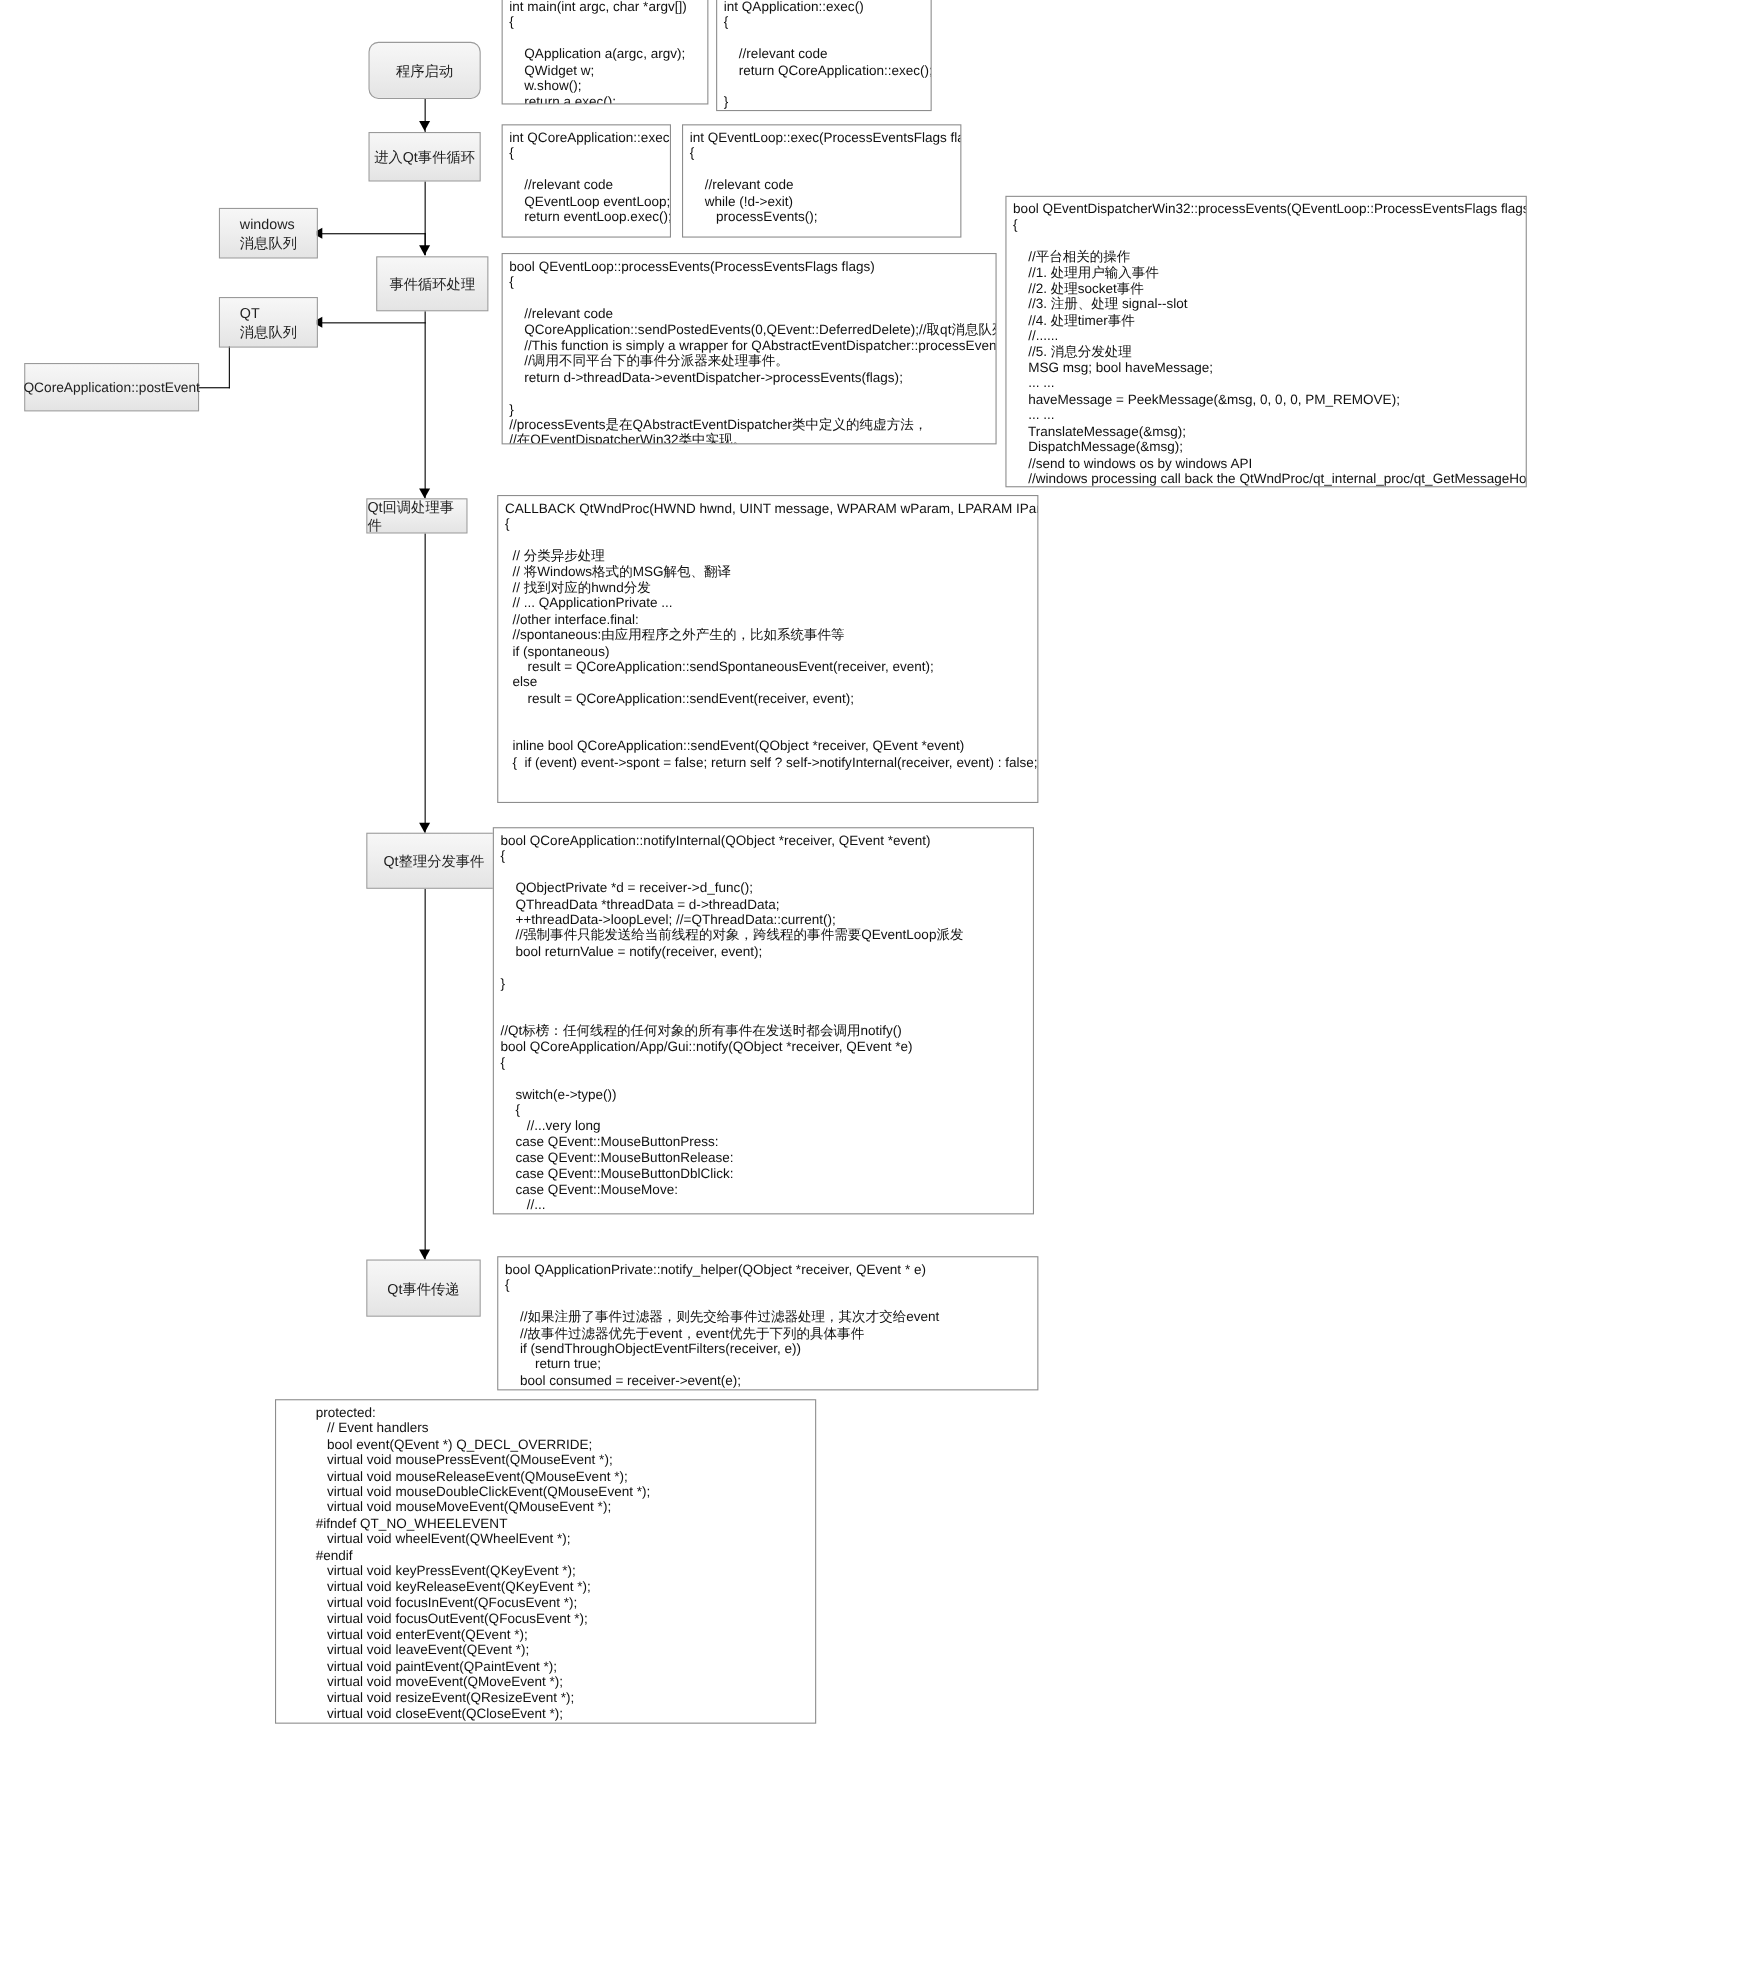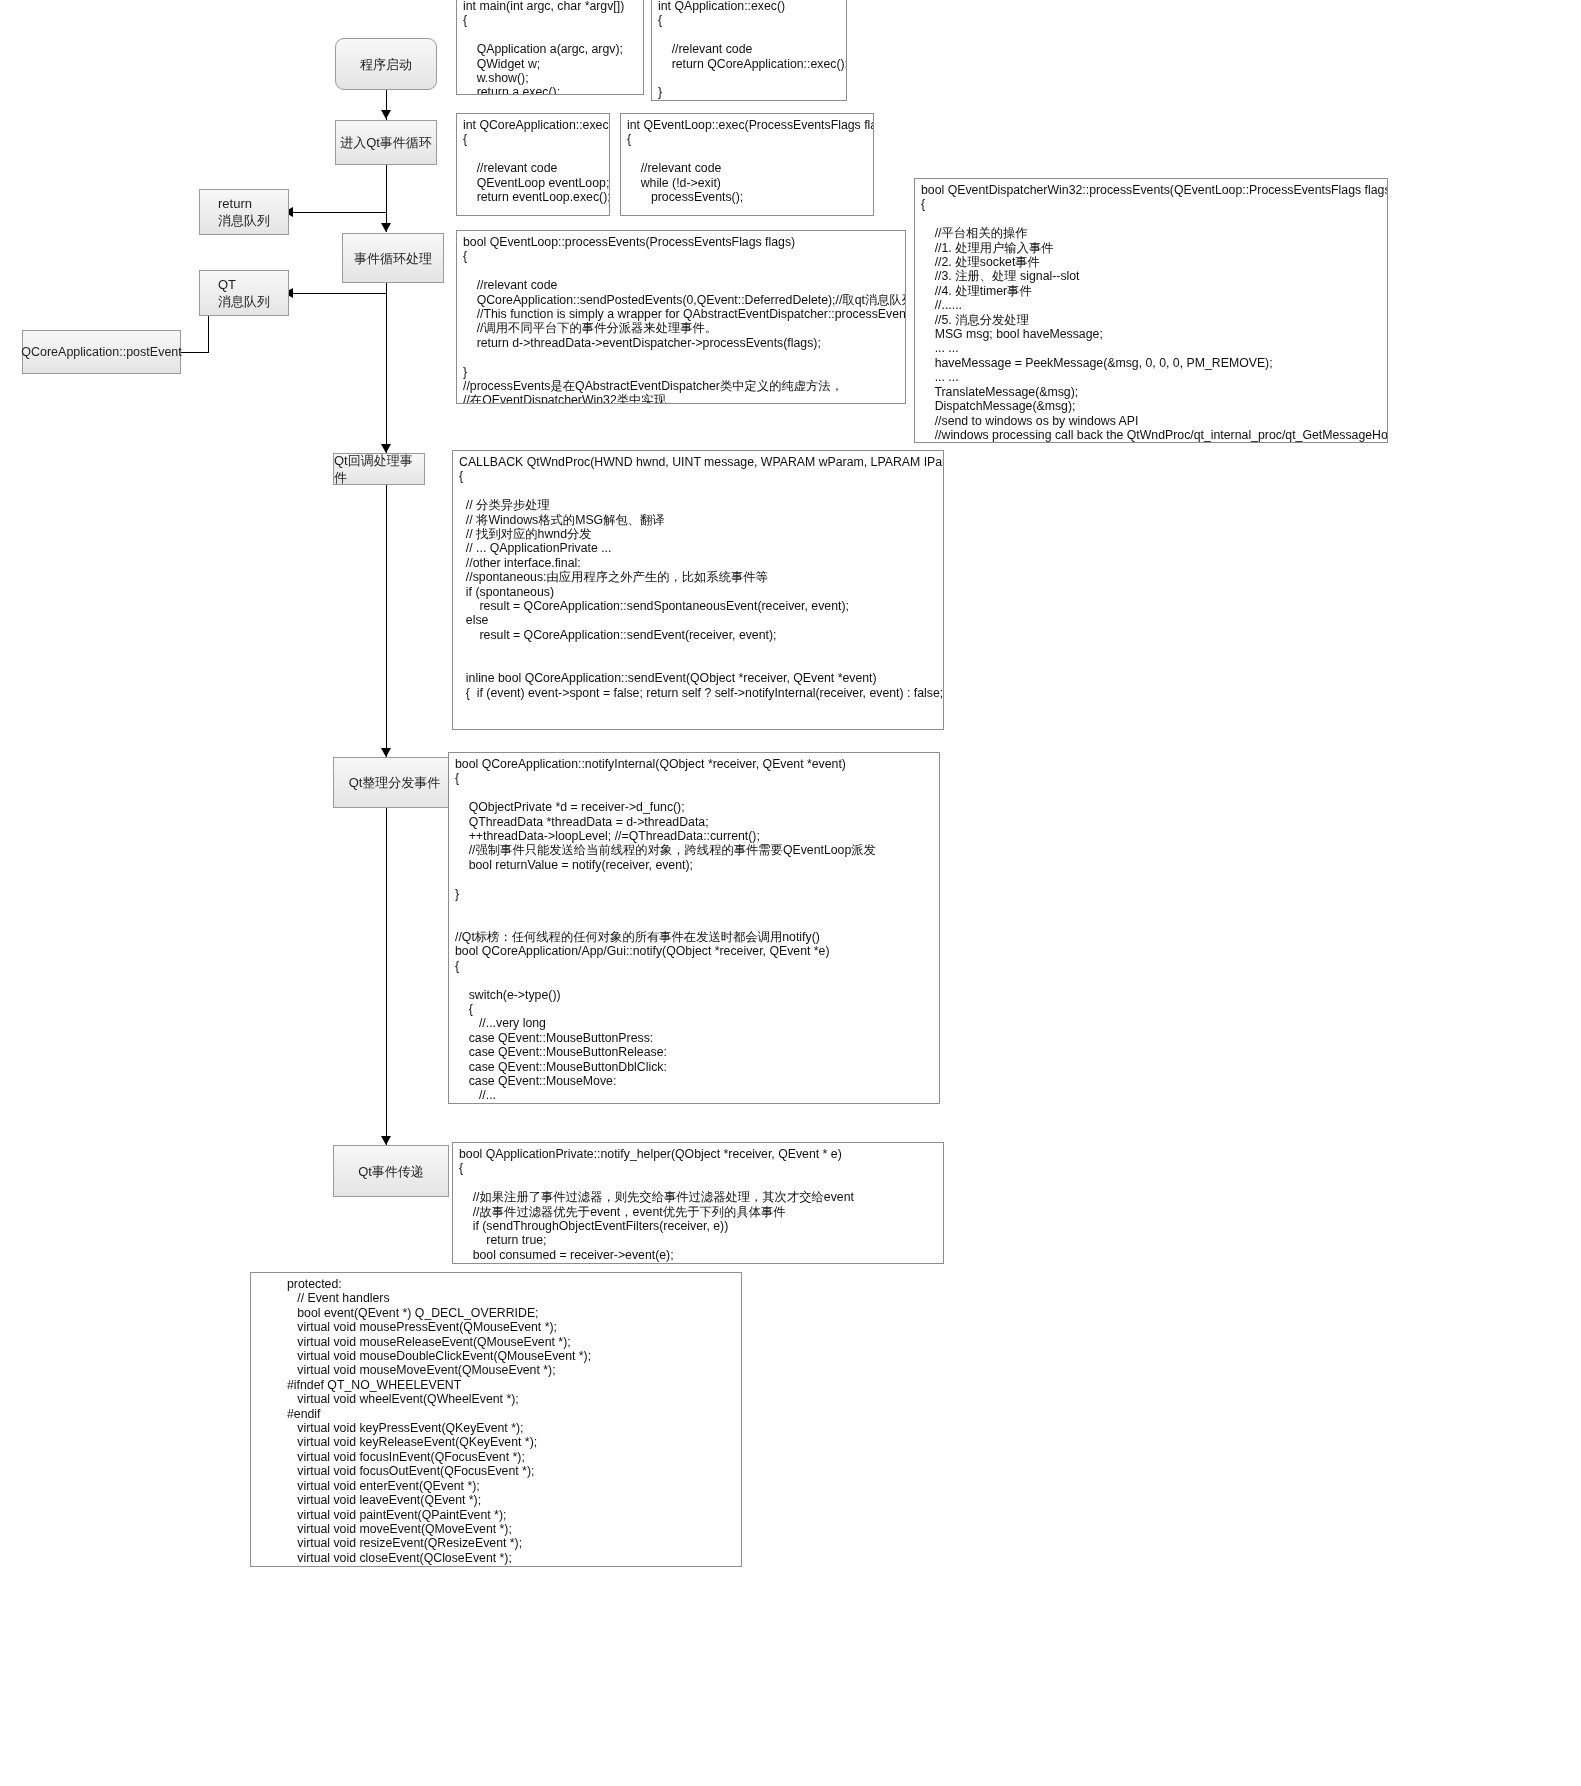--- a/index.html
+++ b/index.html
@@ -118,23 +118,23 @@
   <div class="node rounded" style="left:335px; top:38px; width:102px; height:52px;">程序启动</div>
 
   <div class="node" style="left:335px; top:120px; width:102px; height:45px;">进入Qt事件循环</div>
 
   <div class="node" style="left:342px; top:233px; width:102px; height:50px;">事件循环处理</div>
 
   <div class="node" style="left:333px; top:453px; width:92px; height:32px;">Qt回调处理事件</div>
 
   <div class="node" style="left:333px; top:757px; width:123px; height:51px;">Qt整理分发事件</div>
 
-  <div class="node" style="left:333px; top:1145px; width:116px; height:52px;">Qt事件传递</div>
-
-  <div class="node" style="left:199px; top:189px; width:90px; height:46px;">return
+  <div class="node" style="left:333px; top:1145px; width:104px; height:52px;">Qt事件传递</div>
+
+  <div class="node" style="left:199px; top:189px; width:90px; height:46px;">windows
 消息队列</div>
 
   <div class="node" style="left:199px; top:270px; width:90px; height:46px;">QT
 消息队列</div>
 
   <div class="node" style="left:22px; top:330px; width:159px; height:44px; font-size:12.5px;">QCoreApplication::postEvent</div>
 
   <div class="codebox" style="left:456px; top:-6px; width:188px; height:101px;">int main(int argc, char *argv[])
 {
 

